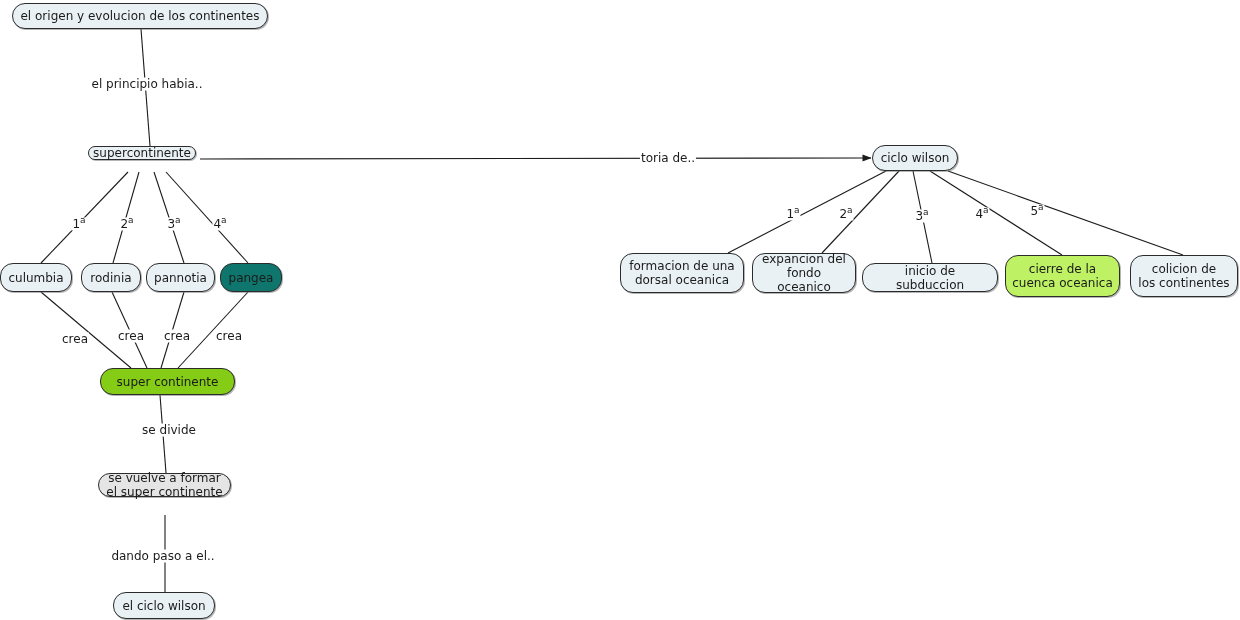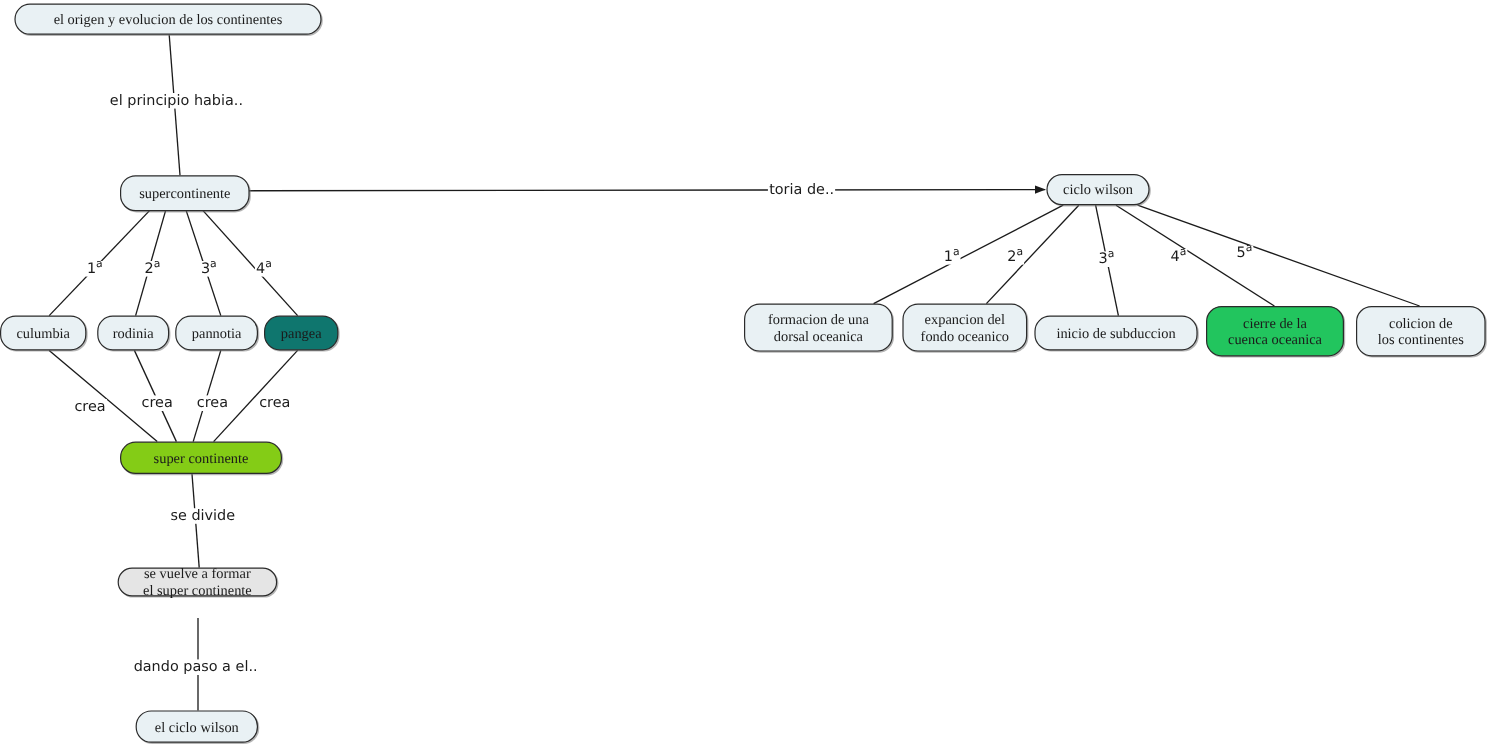--- a/index.html
+++ b/index.html
@@ -36,21 +36,20 @@
     color: #1b1b1b;
     font-size: 12px;
     line-height: 14px;
     text-align: center;
     display: flex;
     align-items: center;
     justify-content: center;
     padding: 0 6px;
     white-space: pre-line;
     box-shadow: 1px 1px 0 rgba(120,120,120,0.55);
-    font-family: Liberation Serif, serif;
   }
   .edge-label {
     position: absolute;
     color: #1b1b1b;
     font-size: 12px;
     line-height: 13px;
     white-space: nowrap;
     background: #ffffff;
     padding: 0 1px;
     transform: translate(-50%, -50%);
@@ -86,36 +85,36 @@
         <line x1="165" y1="515" x2="165" y2="592" stroke="#1b1b1b" stroke-width="1.1"></line>
         <line x1="886" y1="171" x2="728" y2="253" stroke="#1b1b1b" stroke-width="1.1"></line>
         <line x1="899" y1="171" x2="822" y2="253" stroke="#1b1b1b" stroke-width="1.1"></line>
         <line x1="913" y1="171" x2="932" y2="263" stroke="#1b1b1b" stroke-width="1.1"></line>
         <line x1="930" y1="171" x2="1062" y2="255" stroke="#1b1b1b" stroke-width="1.1"></line>
         <line x1="948" y1="171" x2="1183" y2="255" stroke="#1b1b1b" stroke-width="1.1"></line>
       </g>
   </svg>
   <div id="node-layer">
       <div class="node" style="left: 12px; top: 3px; width: 256px; height: 26px; background: rgb(233, 241, 244); border-color: rgb(43, 43, 43);">el origen y evolucion de los continentes</div>
-      <div class="node" style="left: 100px; top: 146px; width: 108px; height: 30px; background: rgb(233, 241, 244); border-color: rgb(43, 43, 43);">supercontinente</div>
+      <div class="node" style="left: 88px; top: 146px; width: 108px; height: 14px; background: rgb(233, 241, 244); border-color: rgb(43, 43, 43);">supercontinente</div>
       <div class="node" style="left: 0px; top: 263px; width: 72px; height: 29px; background: rgb(233, 241, 244); border-color: rgb(43, 43, 43); text-align: right;">culumbia</div>
       <div class="node" style="left: 81px; top: 263px; width: 60px; height: 29px; background: rgb(233, 241, 244); border-color: rgb(43, 43, 43); text-align: right;">rodinia</div>
       <div class="node" style="left: 146px; top: 263px; width: 69px; height: 29px; background: rgb(233, 241, 244); border-color: rgb(43, 43, 43);">pannotia</div>
       <div class="node" style="left: 220px; top: 263px; width: 62px; height: 29px; background: #0f766e; border-color: rgb(43, 43, 43);">pangea</div>
       <div class="node" style="left: 100px; top: 368px; width: 135px; height: 27px; background: #84cc16; border-color: rgb(43, 43, 43);">super continente</div>
       <div class="node" style="left: 98px; top: 473px; width: 133px; height: 24px; background: #e5e5e5; border-color: rgb(43, 43, 43);">se vuelve a formar
 el super continente</div>
       <div class="node" style="left: 113px; top: 592px; width: 102px; height: 27px; background: rgb(233, 241, 244); border-color: rgb(43, 43, 43);">el ciclo wilson</div>
       <div class="node" style="left: 872px; top: 145px; width: 86px; height: 26px; background: rgb(233, 241, 244); border-color: rgb(43, 43, 43);">ciclo wilson</div>
       <div class="node" style="left: 620px; top: 253px; width: 124px; height: 40px; background: rgb(233, 241, 244); border-color: rgb(43, 43, 43);">formacion de una
 dorsal oceanica</div>
       <div class="node" style="left: 752px; top: 253px; width: 104px; height: 40px; background: rgb(233, 241, 244); border-color: rgb(43, 43, 43);">expancion del
 fondo oceanico</div>
       <div class="node" style="left: 862px; top: 263px; width: 136px; height: 29px; background: rgb(233, 241, 244); border-color: rgb(43, 43, 43); text-align: center;">inicio de subduccion</div>
-      <div class="node" style="left: 1005px; top: 255px; width: 115px; height: 42px; background: #22c55e; border-color: rgb(43, 43, 43);">cierre de la
+      <div class="node" style="left: 1005px; top: 255px; width: 115px; height: 42px; background: #bef264; border-color: rgb(43, 43, 43);">cierre de la
 cuenca oceanica</div>
       <div class="node" style="left: 1130px; top: 255px; width: 108px; height: 42px; background: rgb(233, 241, 244); border-color: rgb(43, 43, 43);">colicion de
 los continentes</div>
     </div>
   <div id="label-layer">
       <div class="edge-label" style="left: 147px; top: 84px;">el principio habia..</div>
       <div class="edge-label" style="left: 668px; top: 158px;">toria de..</div>
       <div class="edge-label" style="left: 79px; top: 224px;"><span>1</span><sup>a</sup></div>
       <div class="edge-label" style="left: 127px; top: 224px;"><span>2</span><sup>a</sup></div>
       <div class="edge-label" style="left: 174px; top: 224px;"><span>3</span><sup>a</sup></div>

